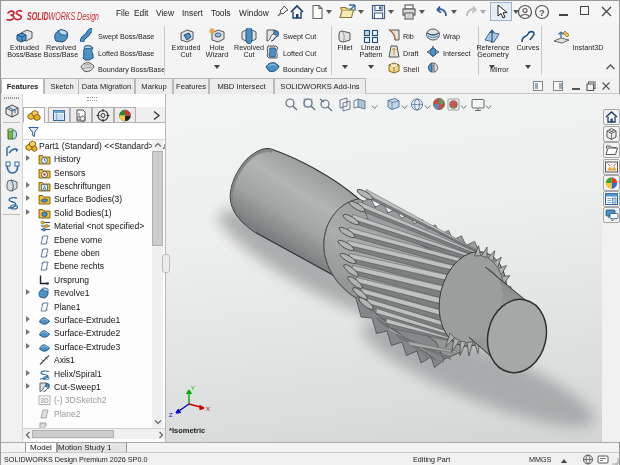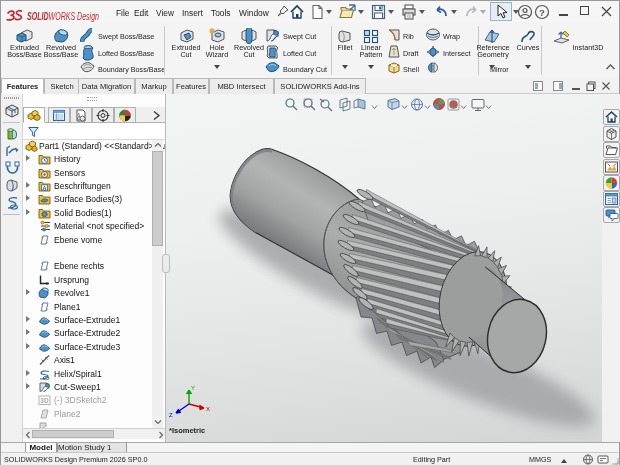--- a/index.html
+++ b/index.html
@@ -418,20 +418,27 @@
             <circle cx="6" cy="9.5" r="1.6" fill="#4d92c6" stroke="#1d4f7e" stroke-width="0.6"></circle>
           </svg>
           <span class="tx">Material &lt;not specified&gt;</span>
         </div>
       <div class="trow" style="top:139.6px">
           <svg class="ic" width="13" height="12" viewBox="0 0 13 12">
             <path d="M3,10 L5,2 H10 L8,10 Z" fill="none" stroke="#667d99" stroke-width="1"></path>
             <path d="M5,2 L3.5,4 M8,10 L9.5,8" stroke="#667d99" stroke-width="0.8"></path>
           </svg>
           <span class="tx">Ebene vorne</span>
+        </div>
+      <div class="trow" style="top:153px">
+          <svg class="ic" width="13" height="12" viewBox="0 0 13 12">
+            <path d="M3,10 L5,2 H10 L8,10 Z" fill="none" stroke="#667d99" stroke-width="1"></path>
+            <path d="M5,2 L3.5,4 M8,10 L9.5,8" stroke="#667d99" stroke-width="0.8"></path>
+          </svg>
+          <span class="tx">Ebene oben</span>
         </div>
       <div class="trow" style="top:179.8px">
           <svg class="ic" width="13" height="12" viewBox="0 0 13 12">
             <path d="M2.5,1.5 V9.5 H11" fill="none" stroke="#223" stroke-width="1.4"></path>
             <path d="M11,9.5 L8.5,8 V11 Z" fill="#223"></path>
           </svg>
           <span class="tx">Ursprung</span>
         </div>
       <div class="trow" style="top:166.4px">
           <svg class="ic" width="13" height="12" viewBox="0 0 13 12">
@@ -736,21 +743,21 @@
     <div class="rbtn" style="top:112.5px">
         <svg width="15" height="14" viewBox="0 0 15 14">
           <rect x="2" y="2" width="9" height="6" rx="1" fill="#4d92c6" stroke="#1d4f7e" stroke-width="0.8"></rect>
           <path d="M4,8 V10.5 L7,8" fill="#4d92c6"></path>
           <rect x="6" y="5.5" width="8" height="5" rx="1" fill="#fff" stroke="#1d4f7e" stroke-width="0.8"></rect>
           <path d="M8,10.5 V13 L11,10.5" fill="#fff" stroke="#1d4f7e" stroke-width="0.7"></path>
         </svg>
       </div>
   </div>
   <div id="btabs" class="abs">
-    <div class="abs" style="left:24px;top:0;width:32px;height:10px;background:#fff;border:1px solid #999;border-top:none;font-size:8px;font-weight:bold;color:#111;text-align:center;line-height:9px;">Model</div>
+    <div class="abs" style="left:24px;top:0;width:32px;height:10px;background:#fff;border:1px solid #999;border-top:none;font-size:8px;font-weight:normal;color:#111;text-align:center;line-height:9px;">Model</div>
     <div class="abs" style="left:56px;top:0;width:70px;height:10px;background:#e4e4e4;border:1px solid #999;border-top:none;font-size:8px;color:#222;text-align:left;line-height:9px;">Motion Study 1</div>
   </div>
   <div id="status" class="abs">
     <div class="abs" style="left:3px;top:2px;">SOLIDWORKS Design Premium 2026 SP0.0</div>
     <div class="abs" style="left:412px;top:2px;">Editing Part</div>
     <div class="abs" style="left:528px;top:2px;">MMGS</div>
     <div class="abs" style="left:560px;top:6px;border-left:3px solid transparent;border-right:3px solid transparent;border-bottom:4px solid #444;"></div>
     <svg class="abs" style="left:581px;top:1px" width="12" height="11" viewBox="0 0 12 11">
         <circle cx="6" cy="5.5" r="4.5" fill="none" stroke="#555" stroke-width="1"></circle>
         <path d="M1.5,5.5 H10.5 M6,1 a6,6 0 0 1 0,9 M6,1 a6,6 0 0 0 0,9" fill="none" stroke="#555" stroke-width="0.8"></path>

